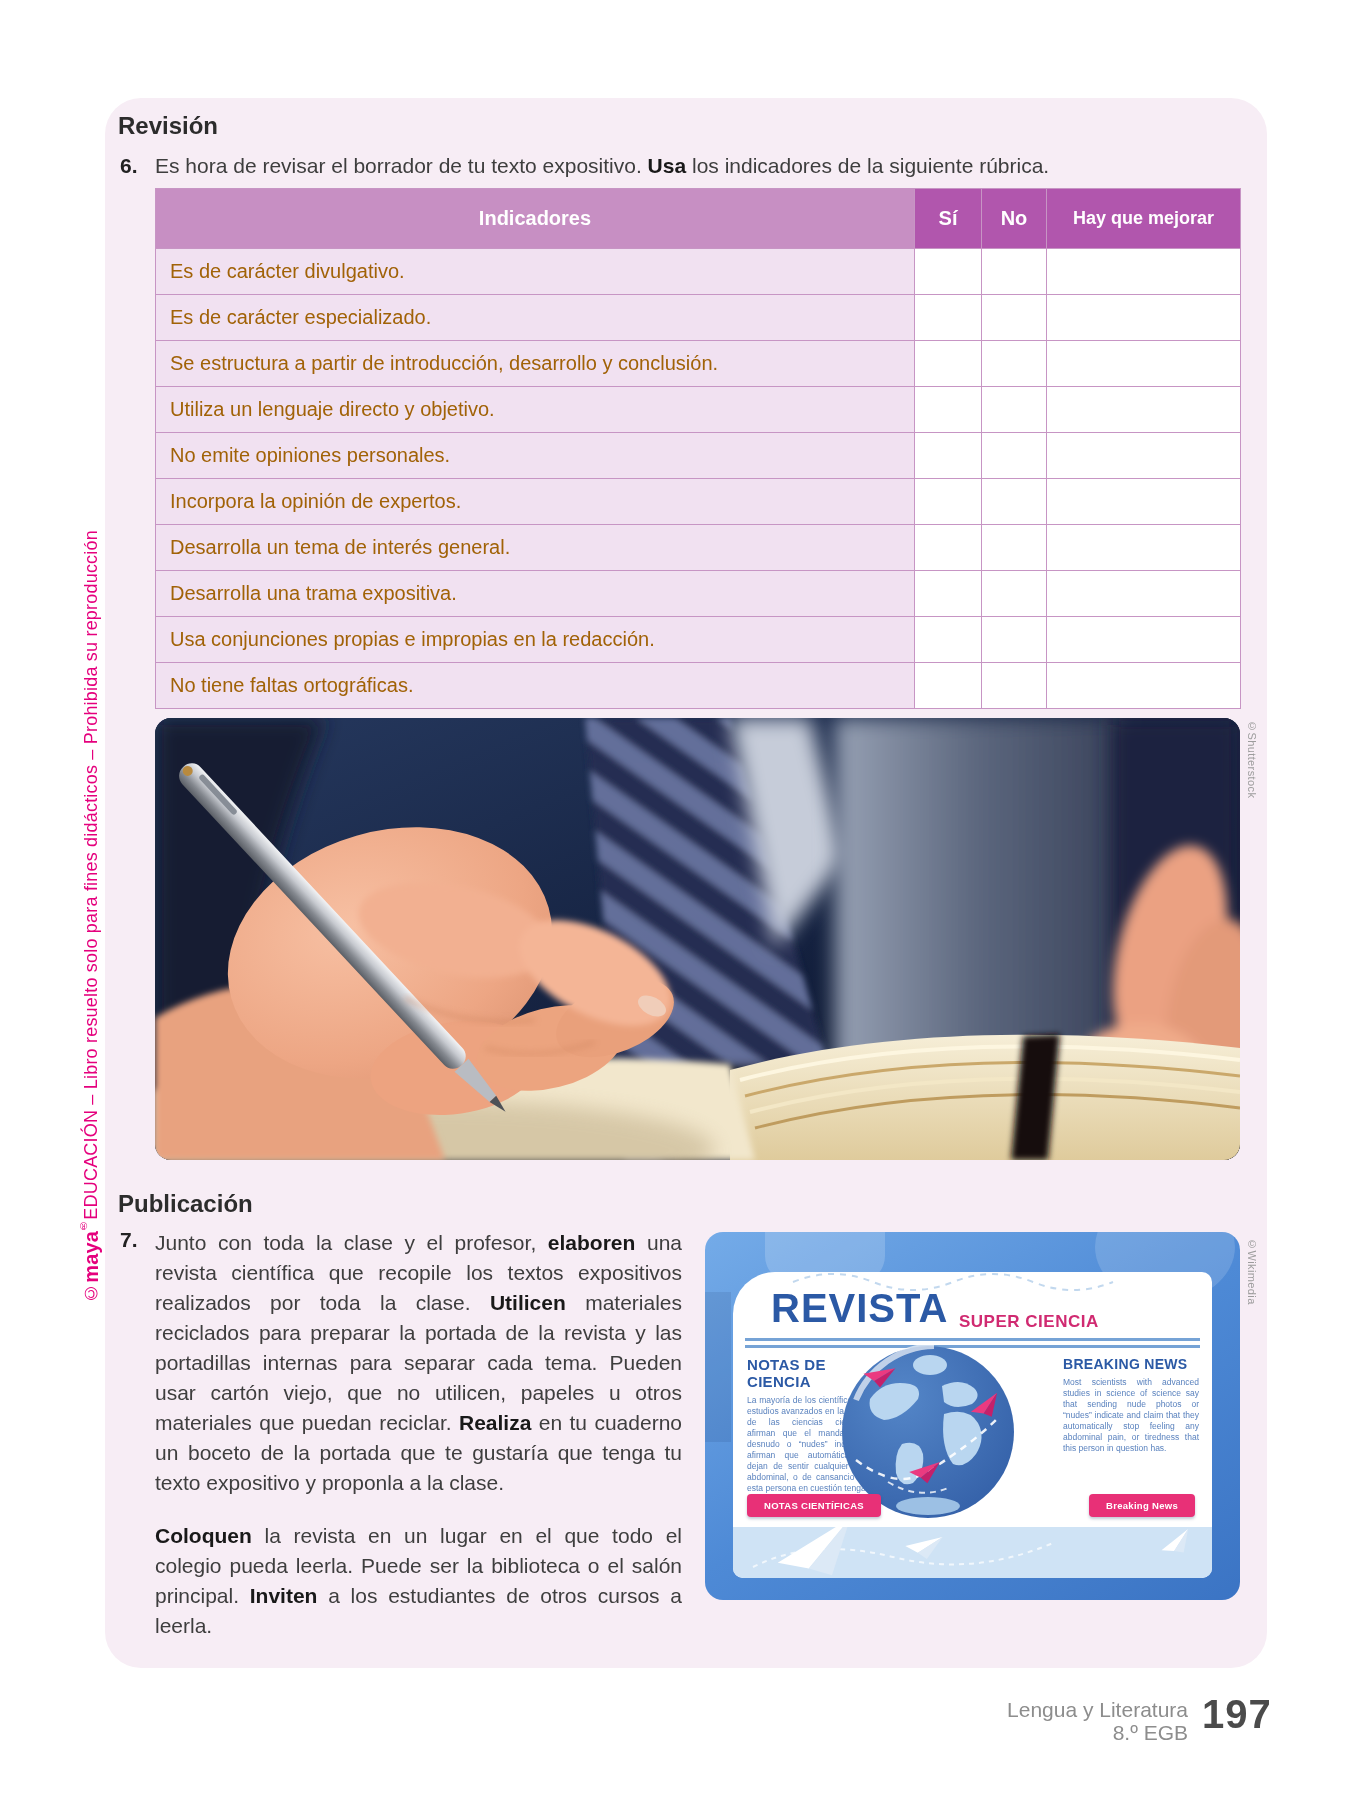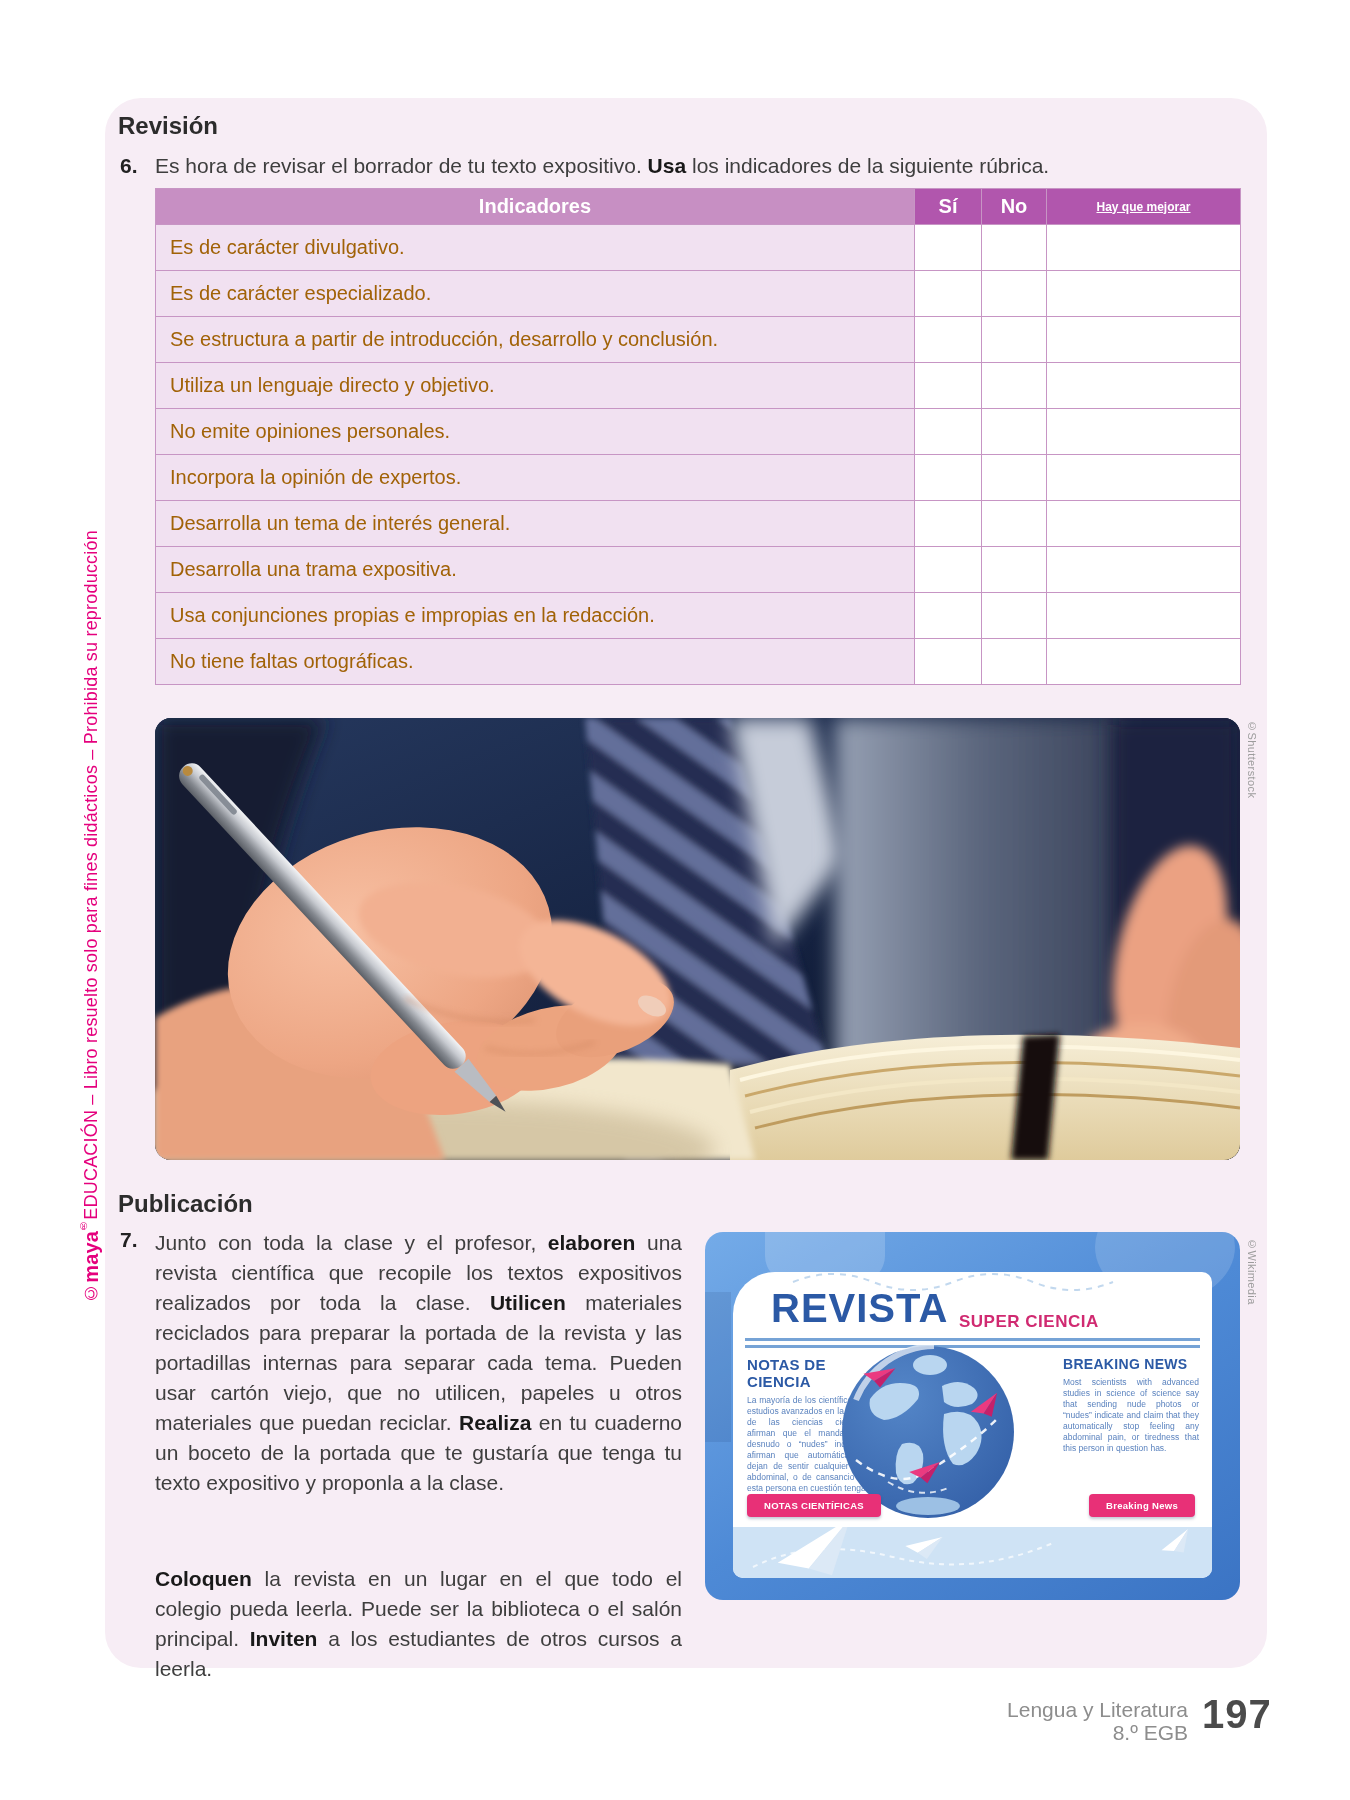--- a/index.html
+++ b/index.html
@@ -33,21 +33,21 @@
 
   .numbered { display:flex; }
   .numbered .num { width:35px; font-weight:bold; color:#222; flex:none; }
   .item-text { color:#3e3e3e; }
   .item-text b, .para b { color:#191919; }
 
   
   table.rubric { border-collapse:collapse; table-layout:fixed; width:1085px; }
   table.rubric th, table.rubric td { border:1.5px solid #c795c4; }
   table.rubric th {
-    height:36px; color:#ffffff; font-weight:bold; font-size:20px;
+    height:60px; color:#ffffff; font-weight:bold; font-size:20px;
     text-align:center; background:#b156ad;
   }
   table.rubric th.th-light { background:#c78fc3; }
   table.rubric td { height:46px; }
   table.rubric td.ind {
     background:#f1e1f1; color:#a16207; font-size:20px;
     padding-left:14px; text-align:left;
   }
   table.rubric td.chk { background:#ffffff; }
 
@@ -116,21 +116,21 @@
       <col style="width:759px">
       <col style="width:67px">
       <col style="width:65px">
       <col style="width:194px">
     </colgroup>
   <thead>
     <tr>
       <th class="th-light">Indicadores</th>
       <th>Sí</th>
       <th>No</th>
-      <th style="font-size:12px;text-decoration:underline;">Hay que mejorar</th>
+      <th style="font-size:18px;">Hay que mejorar</th>
     </tr>
   </thead>
   <tbody>
 
       <tr>
         <td class="ind">Es de carácter divulgativo.</td>
         <td class="chk"></td>
         <td class="chk"></td>
         <td class="chk"></td>
       </tr>
@@ -296,21 +296,21 @@
   </svg>
 </div>
 <div class="abs vert-credit" style="left:1246px; top:720px;">©Shutterstock</div>
 
 <h2 class="abs section-heading" style="left:118px; top:1190px;">Publicación</h2>
 
 <div class="abs numbered" style="left:120px; top:1228px; width:565px; font-size:21px;">
   <span class="num">7.</span>
   <div>
     <p class="para"><span>Junto con toda la clase y el profesor, </span><b>elaboren</b><span> una revista científica que recopile los textos expositivos realizados por toda la clase. </span><b>Utilicen</b><span> materiales reciclados para preparar la portada de la revista y las portadillas internas para separar cada tema. Pueden usar cartón viejo, que no utilicen, papeles u otros materiales que puedan reciclar. </span><b>Realiza</b><span> en tu cuaderno un boceto de la portada que te gustaría que tenga tu texto expositivo y proponla a la clase.</span></p>
-    <p class="para" style="margin-top:66px;"><b>Coloquen</b><span> la revista en un lugar en el que todo el colegio pueda leerla. Puede ser la biblioteca o el salón principal. </span><b>Inviten</b><span> a los estudiantes de otros cursos a leerla.</span></p>
+    <p class="para" style="margin-top:23px;"><b>Coloquen</b><span> la revista en un lugar en el que todo el colegio pueda leerla. Puede ser la biblioteca o el salón principal. </span><b>Inviten</b><span> a los estudiantes de otros cursos a leerla.</span></p>
   </div>
 </div>
 
 <div class="abs magazine">
   <div class="abs mag-deco1"></div>
   <div class="abs mag-deco2"></div>
   <div class="abs mag-deco3"></div>
 
   <div class="abs mag-card">
     <svg class="abs" style="left:0; top:0;" width="479" height="306" viewBox="0 0 479 306">

